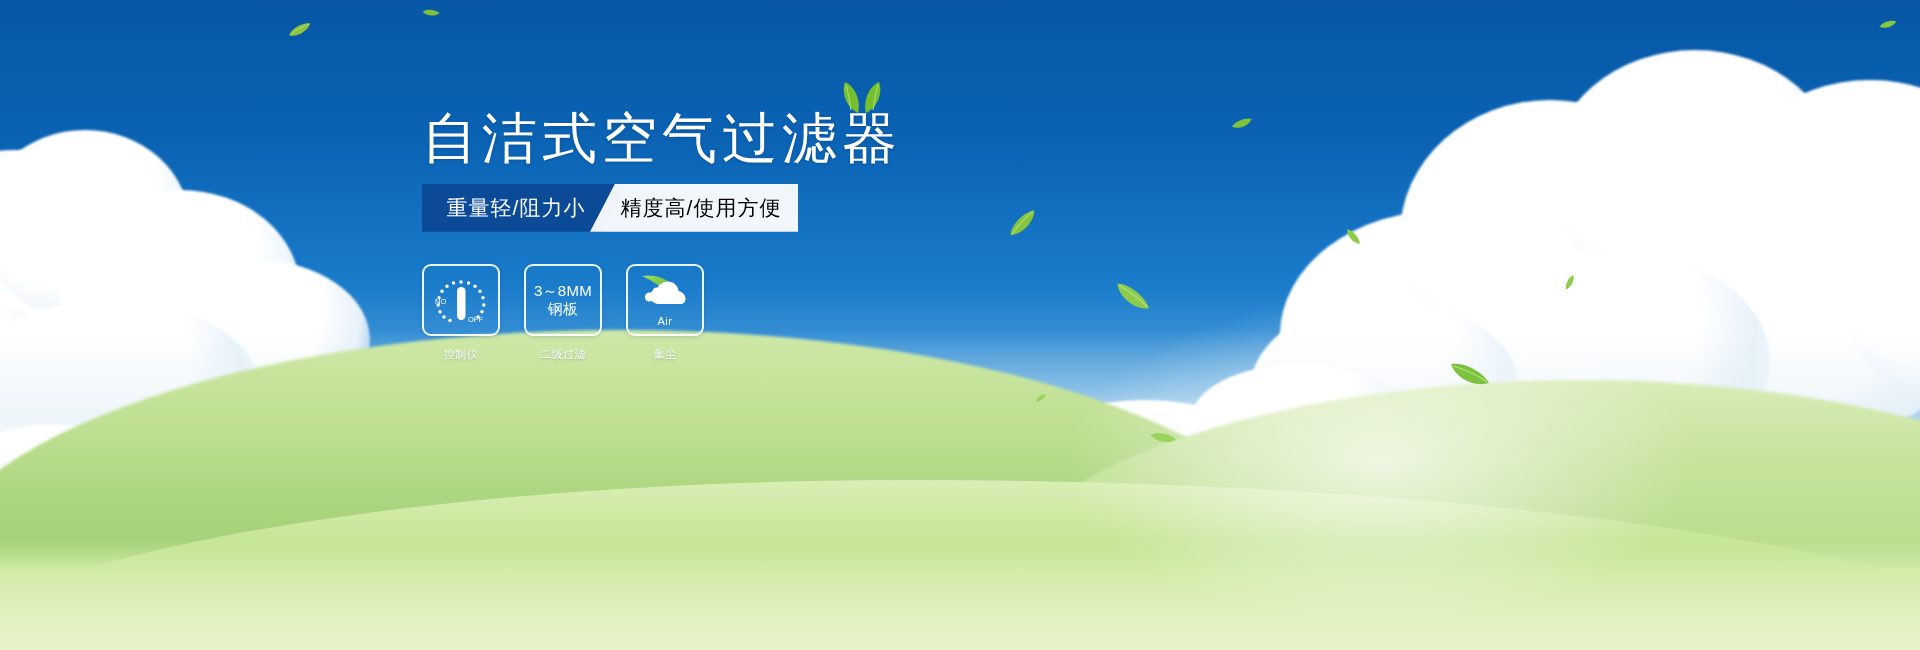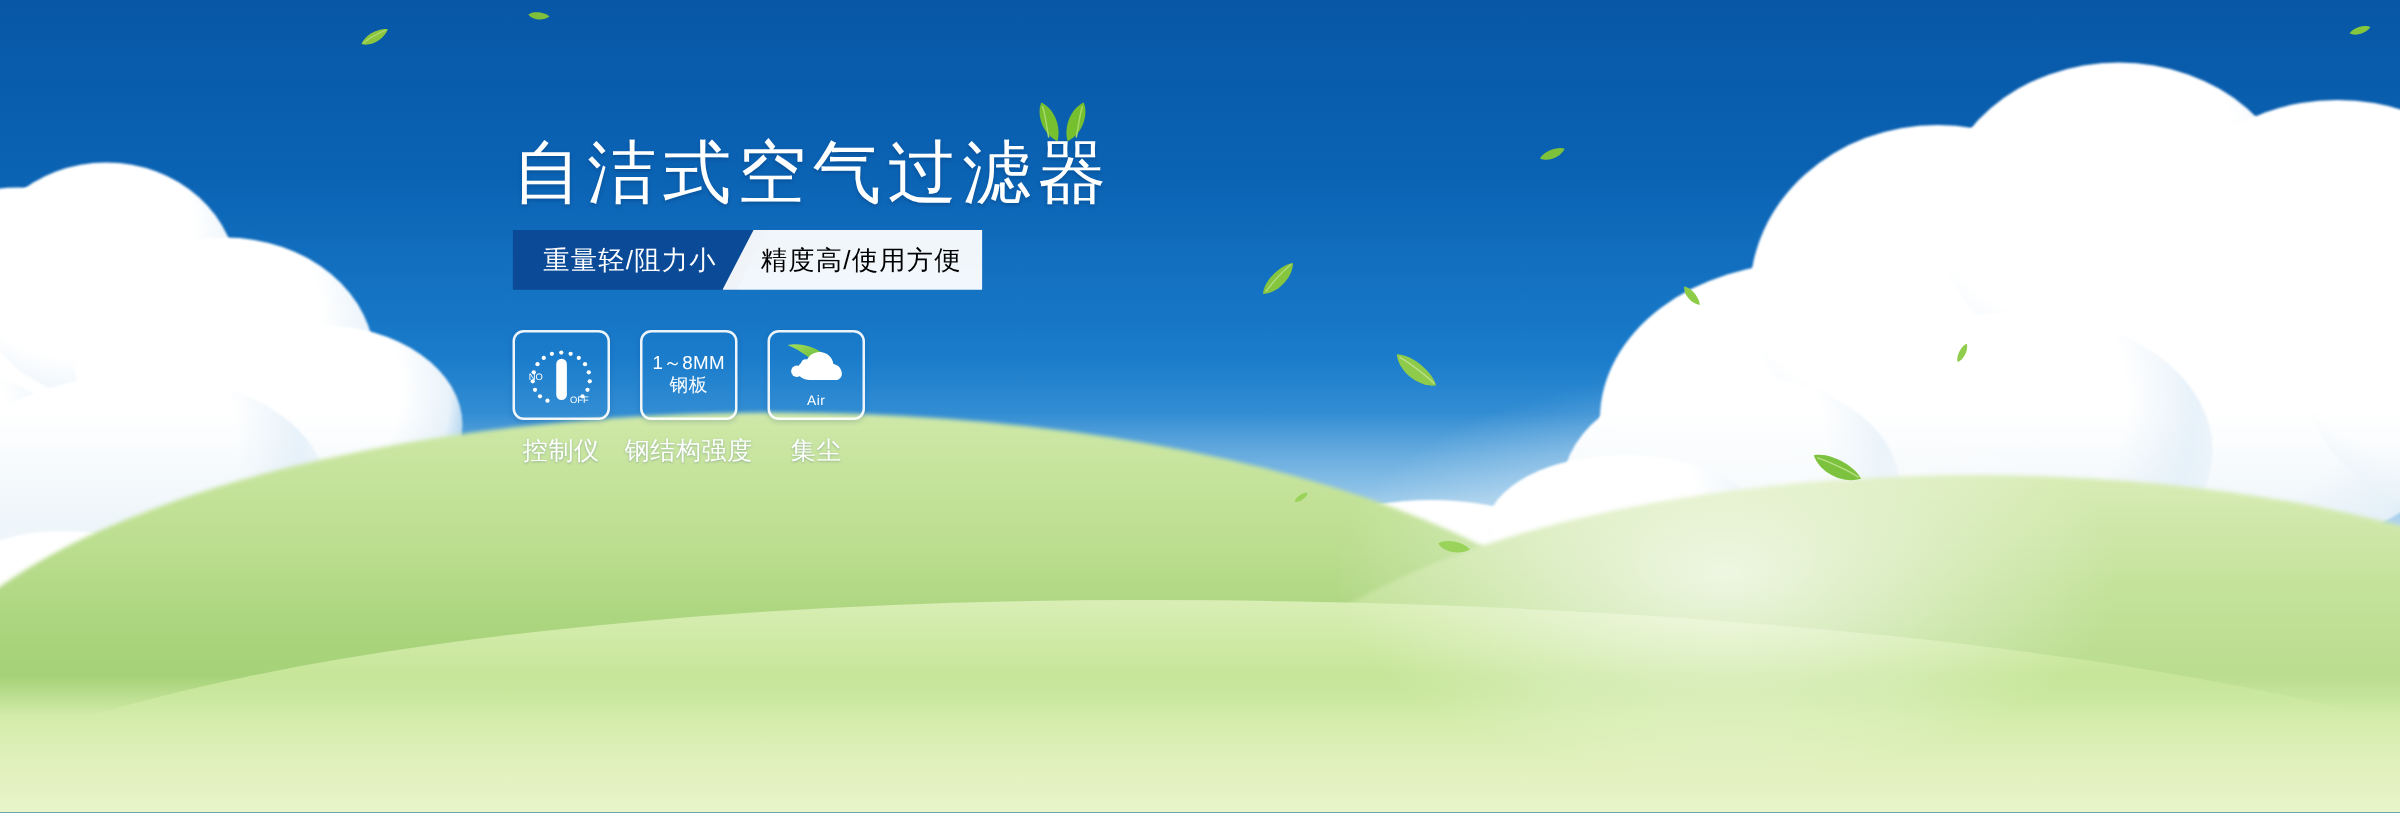--- a/index.html
+++ b/index.html
@@ -106,21 +106,21 @@
     background:radial-gradient(ellipse at center, rgba(255,255,255,.70) 0%, rgba(255,255,255,.30) 40%, rgba(255,255,255,0) 72%);
     pointer-events:none;
   }
 
   
   .leaf{ position:absolute; pointer-events:none; }
   .leaf svg{ display:block; }
 
   
   .content{
-    position:absolute; left:410px; top:110px; width:620px;
+    position:absolute; left:422px; top:110px; width:620px;
   }
   .title{
     color:#ffffff;
     font-size:55px;
     letter-spacing:5px;
     font-weight:400;
     line-height:1.05;
     white-space:nowrap;
     text-shadow:0 1px 3px rgba(4,50,100,.35);
   }
@@ -170,21 +170,21 @@
     display:flex; flex-direction:column;
     align-items:center; justify-content:center;
     color:#ffffff;
     box-shadow:0 1px 4px rgba(8,60,120,.18);
   }
   .feature-text{
     font-size:15px; line-height:1.18; text-align:center;
     letter-spacing:.3px; white-space:nowrap;
   }
   .feature-label{
-    margin-top:11px; color:#ffffff; font-size:20px;
+    margin-top:11px; color:#ffffff; font-size:11px;
     letter-spacing:.5px; white-space:nowrap;
     text-shadow:0 1px 2px rgba(6,55,110,.30);
   }
   .air-word{ font-size:11px; margin-top:1px; letter-spacing:.5px; }
 </style>
 </head>
 <body>
 
 <div class="banner">
 
@@ -354,24 +354,24 @@
             <text x="36" y="50" font-family="'Liberation Sans',sans-serif" font-size="7.5" fill="#ffffff">OFF</text>
           </svg>
         </div>
         <div class="feature-label">控制仪</div>
       </div>
 
 
 
       <div class="feature">
         <div class="feature-box">
-          <div class="feature-text">1～8MM</div>
+          <div class="feature-text">3～8MM</div>
           <div class="feature-text">钢板</div>
         </div>
-        <div class="feature-label">钢结构强度</div>
+        <div class="feature-label">二级过滤</div>
       </div>
 
       <div class="feature">
         <div class="feature-box">
           <svg width="58" height="42" viewBox="0 0 58 42">
             <defs>
               <linearGradient id="leafg" x1="0" y1="0" x2="1" y2="1">
                 <stop offset="0%" stop-color="#a8e05a"></stop>
                   <stop offset="100%" stop-color="#4fae2f"></stop>
               </linearGradient>

